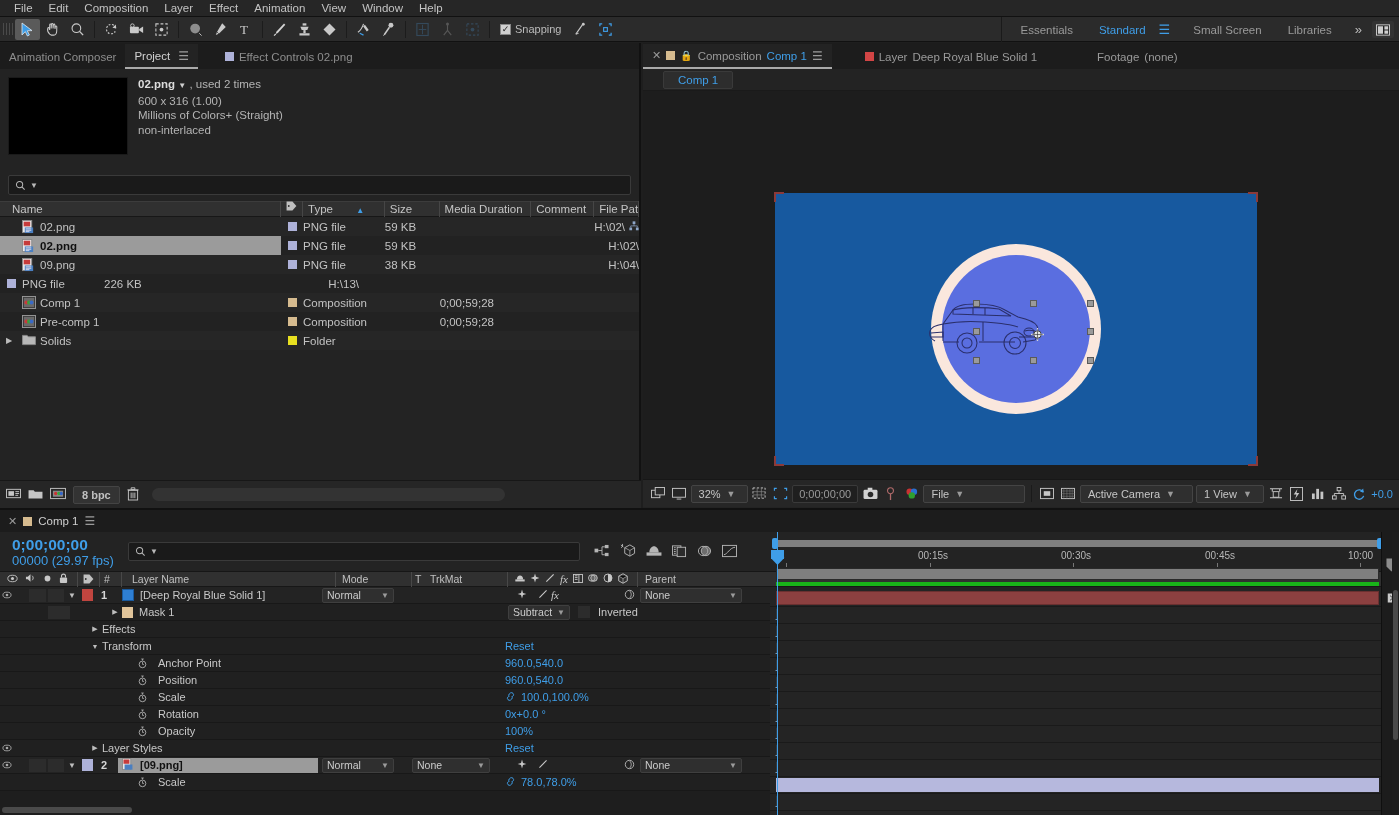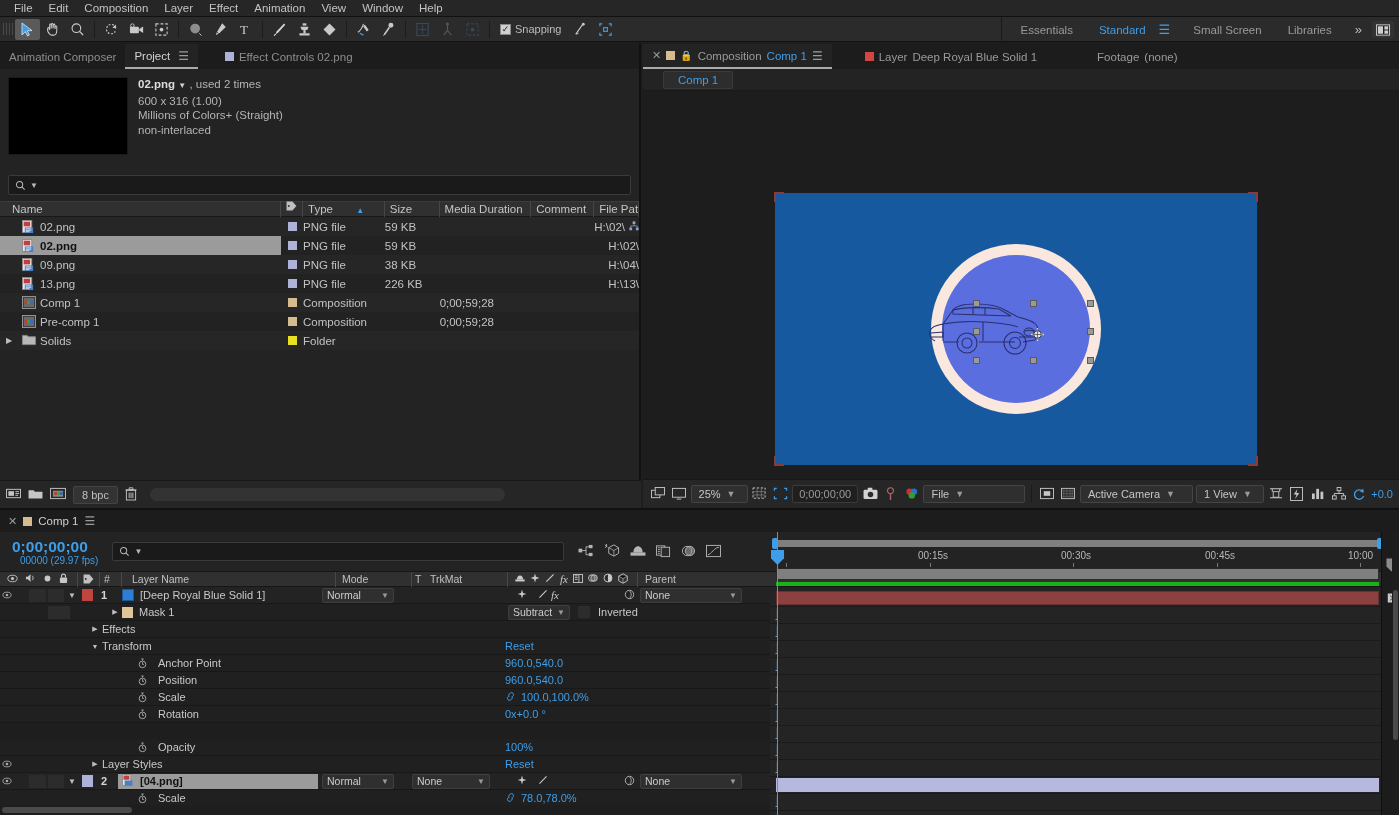--- a/index.html
+++ b/index.html
@@ -84,21 +84,21 @@
   .c-lbl i { width: 9px; height: 9px; display: block; }
   .c-type { width: 82px; }
   .c-size { width: 55px; }
   .c-dur  { width: 92px; }
   .c-com  { width: 63px; }
   .c-path { width: 45px; text-align: right; }
   .ficon { width: 13px; height: 14px; position: relative; flex: none; }
 
   .pbot { position: absolute; left: 0; bottom: 0; width: 641px; height: 28px;
           background: #262626; border-top: 1px solid #171717; display: flex;
-          align-items: center; padding: 0 6px; gap: 7px; }
+          align-items: center; padding: 0 6px; gap: 7px; font-weight: bold; }
   .bpc { background: #333; border: 1px solid #444; border-radius: 2px; padding: 2px 8px;
          font-size: 11px; color: #c0c0c0; }
   .pbot-bar { flex: 1; height: 13px; background: #333; border-radius: 7px; margin-left: 6px;
               margin-right: 130px; }
 
   
   .right-panel { position: absolute; left: 643px; top: 43px; width: 756px; height: 465px;
                  background: #232323; }
   .cv-tabs { height: 26px; background: #1c1c1c; display: flex; align-items: flex-end; }
   .cv-tab { height: 25px; display: flex; align-items: center; gap: 5px; padding: 0 9px;
@@ -138,21 +138,21 @@
 
   
   .timeline { position: absolute; left: 0; top: 508px; width: 1399px; height: 307px;
               background: #1e1e1e; border-top: 2px solid #111; }
   .tl-tabs { height: 22px; background: #1c1c1c; display: flex; align-items: center;
              padding-left: 8px; gap: 6px; font-size: 11.5px; color: #cfcfcf; }
   .tl-top { height: 40px; display: flex; align-items: center; background: #232323;
             border-bottom: 1px solid #161616; }
   .tc-big { color: #3f9ee8; font-size: 15.5px; font-weight: bold; padding-left: 12px;
             letter-spacing: 0px; line-height: 17px; }
-  .tc-sub { color: #3f9ee8; font-size: 10px; padding-left: 20px; }
+  .tc-sub { color: #3f9ee8; font-size: 13px; padding-left: 12px; }
   .tl-search { width: 452px; height: 19px; background: #1a1a1a; border: 1px solid #3a3a3a;
                border-radius: 2px; display: flex; align-items: center; padding: 0 6px; gap: 4px;
                margin-left: 14px; }
   .tl-icons { display: flex; align-items: center; gap: 10px; margin-left: 14px; color: #b5b5b5; }
   .colhdr { height: 15px; background: #303030; border-bottom: 1px solid #171717;
             display: flex; align-items: center; font-size: 10.5px; color: #c0c0c0; }
   .colhdr .seg { border-right: 1px solid #484848; height: 15px; display: flex;
                  align-items: center; padding-left: 4px; gap: 6px; }
 
   .layers { position: relative; }
@@ -509,30 +509,20 @@
             </div>
             <div class="c-type">PNG file</div>
             <div class="c-size">38 KB</div>
             <div class="c-dur"></div>
             <div class="c-com"></div>
             <div class="c-path" style="display:flex;align-items:center;justify-content:flex-end;gap:2px">
               <span>H:\04\</span>
             </div>
           </div>
           <div class="prow">
-            <div class="c-name">
-              <span style="width:11px;display:inline-block"></span>
-              <span class="ficon"><svg width="13" height="14" viewBox="0 0 14 15">
-                  <rect x="0.5" y="0.5" width="10" height="13" fill="#e8e8e8" stroke="#8a8a8a"></rect>
-                  <rect x="1.8" y="1.8" width="7" height="5" fill="#c63b3b"></rect>
-                  <rect x="3" y="8" width="9" height="6" fill="#4a7fc1"></rect>
-                  <path d="M4 9.5 h6 M4 11 h6 M4 12.5 h4" stroke="#dde"></path>
-                </svg></span>
-              <span>13.png</span>
-            </div>
             <div class="c-lbl">
               <i style="background:#aeb2d9"></i>
             </div>
             <div class="c-type">PNG file</div>
             <div class="c-size">226 KB</div>
             <div class="c-dur"></div>
             <div class="c-com"></div>
             <div class="c-path" style="display:flex;align-items:center;justify-content:flex-end;gap:2px">
               <span>H:\13\</span>
             </div>
@@ -719,21 +709,21 @@
             <rect x="4.5" y="0.5" width="10" height="8" fill="#2b2b2b" stroke="#c6c6c6"></rect>
           </svg>
       </span>
       <span class="cvb">
         <svg width="14" height="13" viewBox="0 0 15 14">
             <rect x="0.5" y="1.5" width="14" height="9.5" fill="none" stroke="#c6c6c6"></rect>
             <path d="M5 13 h5" stroke="#c6c6c6"></path>
           </svg>
       </span>
       <span class="cv-sel" style="width:60px">
-        <span>25%</span>
+        <span>32%</span>
         <span class="ca">▼</span>
       </span>
       <span class="cvb">
         <svg width="15" height="14" viewBox="0 0 16 15">
             <rect x="1" y="1" width="13" height="11" fill="none" stroke="#c6c6c6" stroke-dasharray="2.4 1.8"></rect>
             <path d="M5.5 1 v11 M10 1 v11 M1 5 h13 M1 8.5 h13" stroke="#8a8a8a" stroke-width="0.7"></path>
           </svg>
       </span>
       <span class="cvb">
         <svg width="15" height="14" viewBox="0 0 16 15">
@@ -1099,21 +1089,21 @@
               <circle cx="5" cy="7" r="3.7" fill="none" stroke="#b0b0b0" stroke-width="1"></circle>
               <path d="M5 4.4 v2.6 h1.7" stroke="#b0b0b0" fill="none" stroke-width="0.9"></path>
               <path d="M3.6 1 h2.8 M5 1 v1.6" stroke="#b0b0b0" stroke-width="0.9"></path>
             </svg>
           </div>
           <span style="padding-left:9px">Rotation</span>
           <span class="pval" style="display:flex;align-items:center;gap:5px">
             <span>0x+0.0 °</span>
           </span>
         </div>
-        <div class="lrow prop" style="position: relative; margin-top: 16px;">
+        <div class="lrow prop" style="position: relative;">
           <div style="width:136px"></div>
           <div class="stopwatch">
             <svg width="9" height="11" viewBox="0 0 10 12">
               <circle cx="5" cy="7" r="3.7" fill="none" stroke="#b0b0b0" stroke-width="1"></circle>
               <path d="M5 4.4 v2.6 h1.7" stroke="#b0b0b0" fill="none" stroke-width="0.9"></path>
               <path d="M3.6 1 h2.8 M5 1 v1.6" stroke="#b0b0b0" stroke-width="0.9"></path>
             </svg>
           </div>
           <span style="padding-left:9px">Opacity</span>
           <span class="pval" style="display:flex;align-items:flex-start;gap:5px">
@@ -1146,21 +1136,21 @@
           <div class="lbl-col">
             <i style="width:11px;height:12px;display:block;background:#aeb2d9"></i>
           </div>
           <div class="num-col">2</div>
           <div class="lname-box">
             <span><svg width="12" height="13" viewBox="0 0 13 14">
                 <rect x="0.5" y="0.5" width="9" height="12" fill="#e8e8e8" stroke="#8a8a8a"></rect>
                 <rect x="1.6" y="1.6" width="6.4" height="4.6" fill="#c63b3b"></rect>
                 <rect x="2.8" y="7" width="8.5" height="5.6" fill="#4a7fc1"></rect>
               </svg></span>
-            <span>[04.png]</span>
+            <span>[09.png]</span>
           </div>
           <div class="mode-col">
             <div class="mode-sel">
               <span>Normal</span>
               <span style="font-size:8px;color:#9a9a9a">▼</span>
             </div>
           </div>
           <div class="t-col"></div>
           <div class="trk-col">
             <div class="mode-sel">

